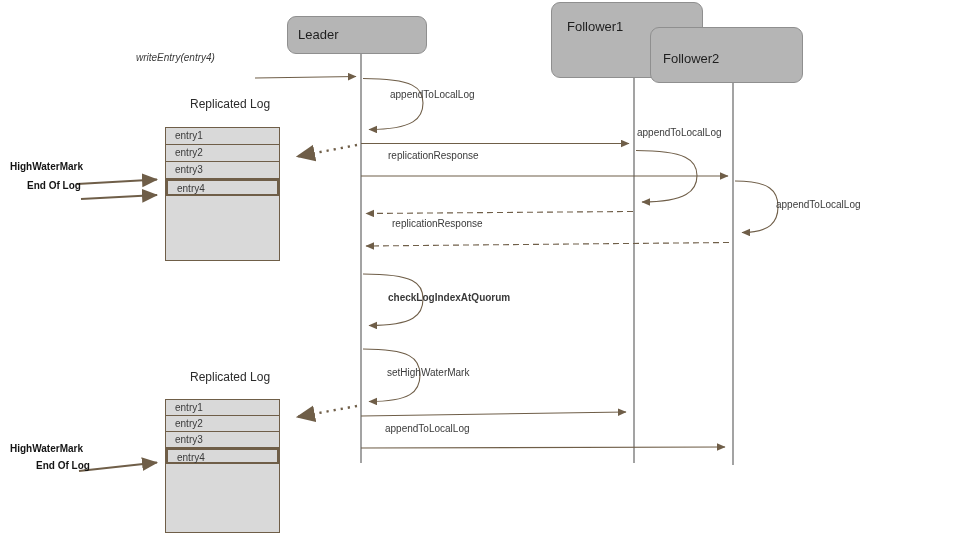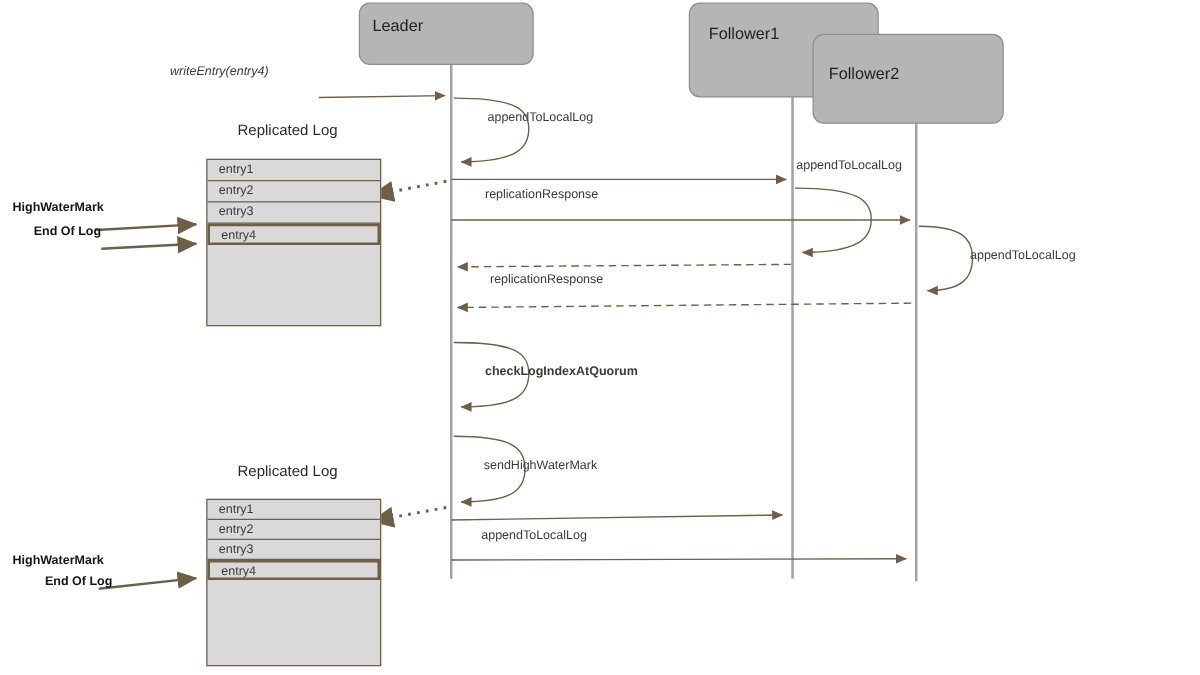--- a/index.html
+++ b/index.html
@@ -18,21 +18,21 @@
     position:absolute;box-sizing:border-box;background:var(--actor-fill,#b5b5b5);
     border:1px solid var(--actor-border,#8f8f8f);border-radius:9px;
     color:#1e1e1e;font-size:13px;
   }
   .actor span{display:block;}
   .msg{
     position:absolute;font-size:10px;color:var(--text-dark,#3a3a3a);white-space:nowrap;
   }
   .tbl-title{position:absolute;font-size:12px;color:#2b2b2b;white-space:nowrap;margin-left:42px;}
   .log-table{
-    position:absolute;width:140px;height:134px;box-sizing:border-box;
+    position:absolute;width:115px;height:134px;box-sizing:border-box;
     background:var(--table-fill,#d9d9d9);border:1px solid var(--line-brown,#6f5e48);
   }
   .log-row{
     box-sizing:border-box;border-bottom:1px solid var(--line-brown,#6f5e48);
     font-size:10px;color:#3a3a3a;padding-left:9px;white-space:nowrap;
   }
   .t-top .log-row{height:17px;line-height:16px;}
   .t-bottom .log-row{height:16px;line-height:15px;}
   .log-row.hl{border:2px solid var(--line-brown,#6f5e48);}
   .ptr{
@@ -78,38 +78,38 @@
 
     <line class="msgline" x1="361" y1="416" x2="626" y2="412" marker-end="url(#arr)"></line>
     <line class="msgline" x1="361" y1="448" x2="725" y2="447" marker-end="url(#arr)"></line>
 
     <line class="ptrline" x1="77" y1="184" x2="157" y2="179.5" marker-end="url(#arr)"></line>
     <line class="ptrline" x1="81" y1="199" x2="157" y2="195" marker-end="url(#arr)"></line>
 
     <line class="ptrline" x1="79" y1="471" x2="157" y2="462.5" marker-end="url(#arr)"></line>
   </svg>
 
-  <div class="actor" style="left:287px;top:2px;width:140px;height:50px;padding:10px 0 0 10px;">
+  <div class="actor" style="left:287px;top:16px;width:140px;height:38px;padding:10px 0 0 10px;">
     <span>Leader</span>
   </div>
   <div class="actor" style="left:551px;top:2px;width:152px;height:76px;padding:16px 0 0 15px;">
     <span>Follower1</span>
   </div>
-  <div class="actor" style="left:650px;top:27px;width:153px;height:72px;padding:23px 0 0 12px;">
+  <div class="actor" style="left:650px;top:27px;width:153px;height:56px;padding:23px 0 0 12px;">
     <span>Follower2</span>
   </div>
 
   <div class="msg" style="left:136px;top:52px;font-style:italic;">writeEntry(entry4)</div>
   <div class="msg" style="left:390px;top:89px;">appendToLocalLog</div>
   <div class="msg" style="left:388px;top:150px;">replicationResponse</div>
   <div class="msg" style="left:637px;top:127px;">appendToLocalLog</div>
   <div class="msg" style="left:776px;top:199px;">appendToLocalLog</div>
   <div class="msg" style="left:392px;top:218px;">replicationResponse</div>
   <div class="msg" style="left:388px;top:292px;font-weight:bold;">checkLogIndexAtQuorum</div>
-  <div class="msg" style="left:387px;top:367px;">sendHighWaterMark</div>
+  <div class="msg" style="left:387px;top:367px;">setHighWaterMark</div>
   <div class="msg" style="left:385px;top:423px;">appendToLocalLog</div>
 
   <div class="tbl-title" style="left:148px;top:97px;">Replicated Log</div>
   <div class="log-table t-top" style="left:165px;top:127px;">
     <div class="log-row">entry1</div>
     <div class="log-row">entry2</div>
     <div class="log-row">entry3</div>
     <div class="log-row hl">entry4</div>
   </div>
   <div class="ptr" style="left:10px;top:161px;">HighWaterMark</div>

